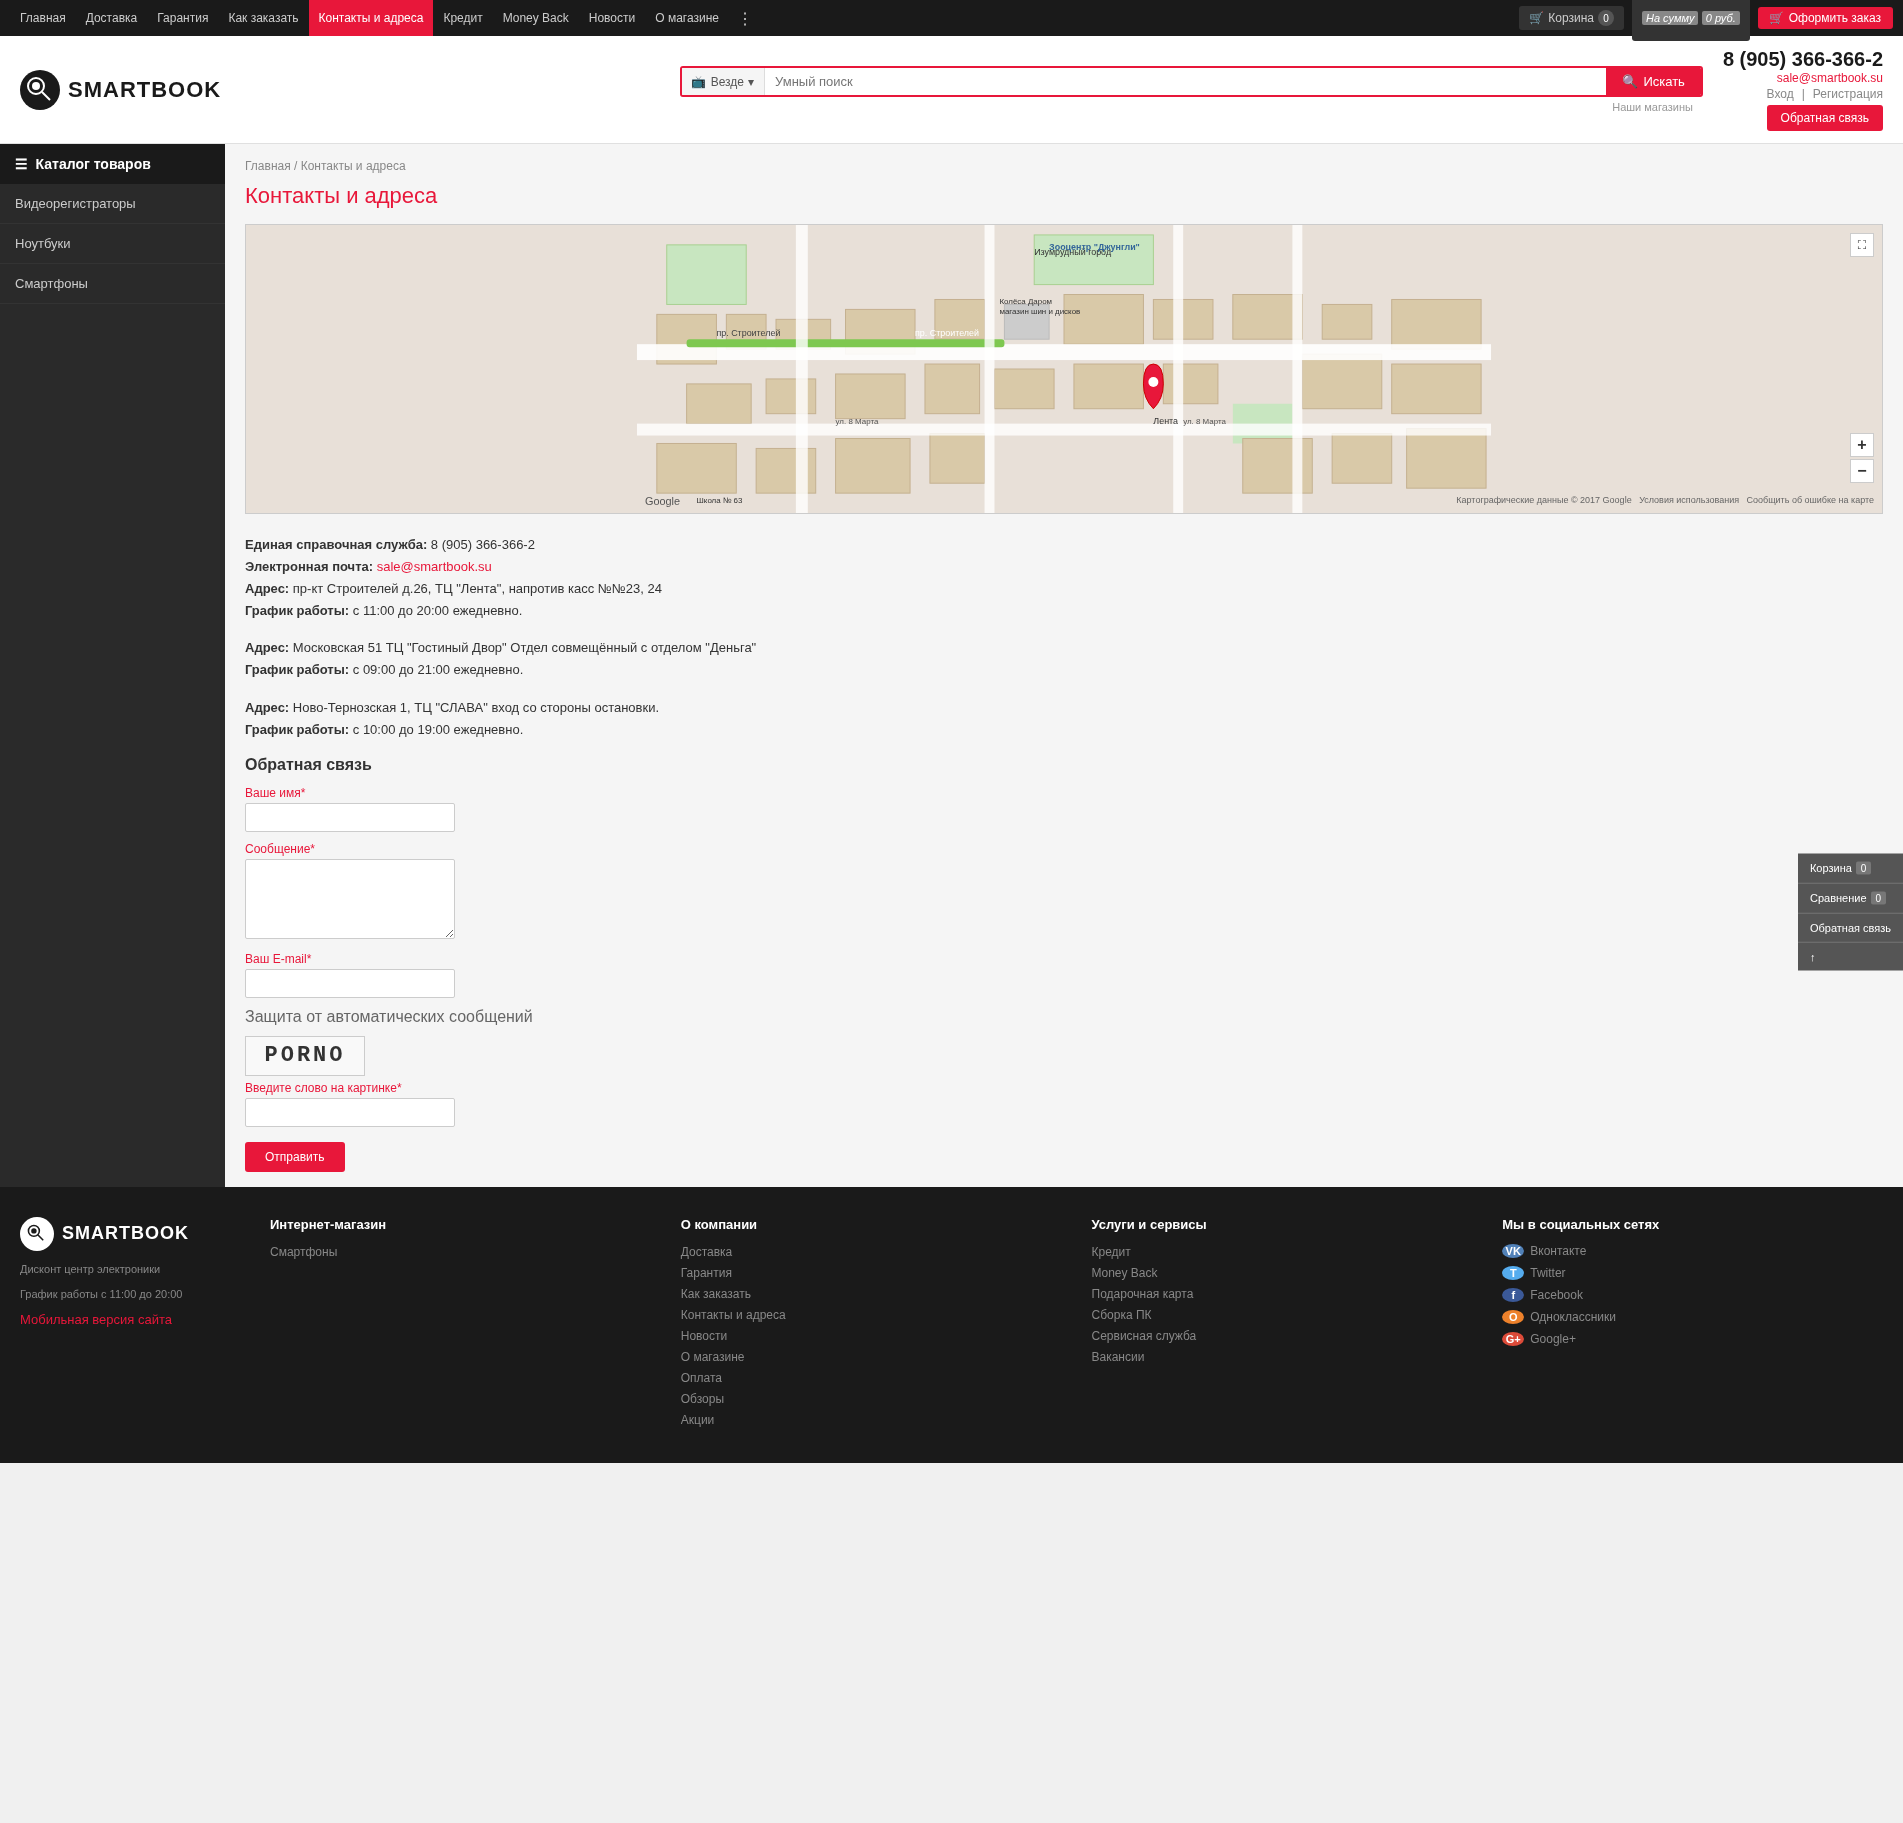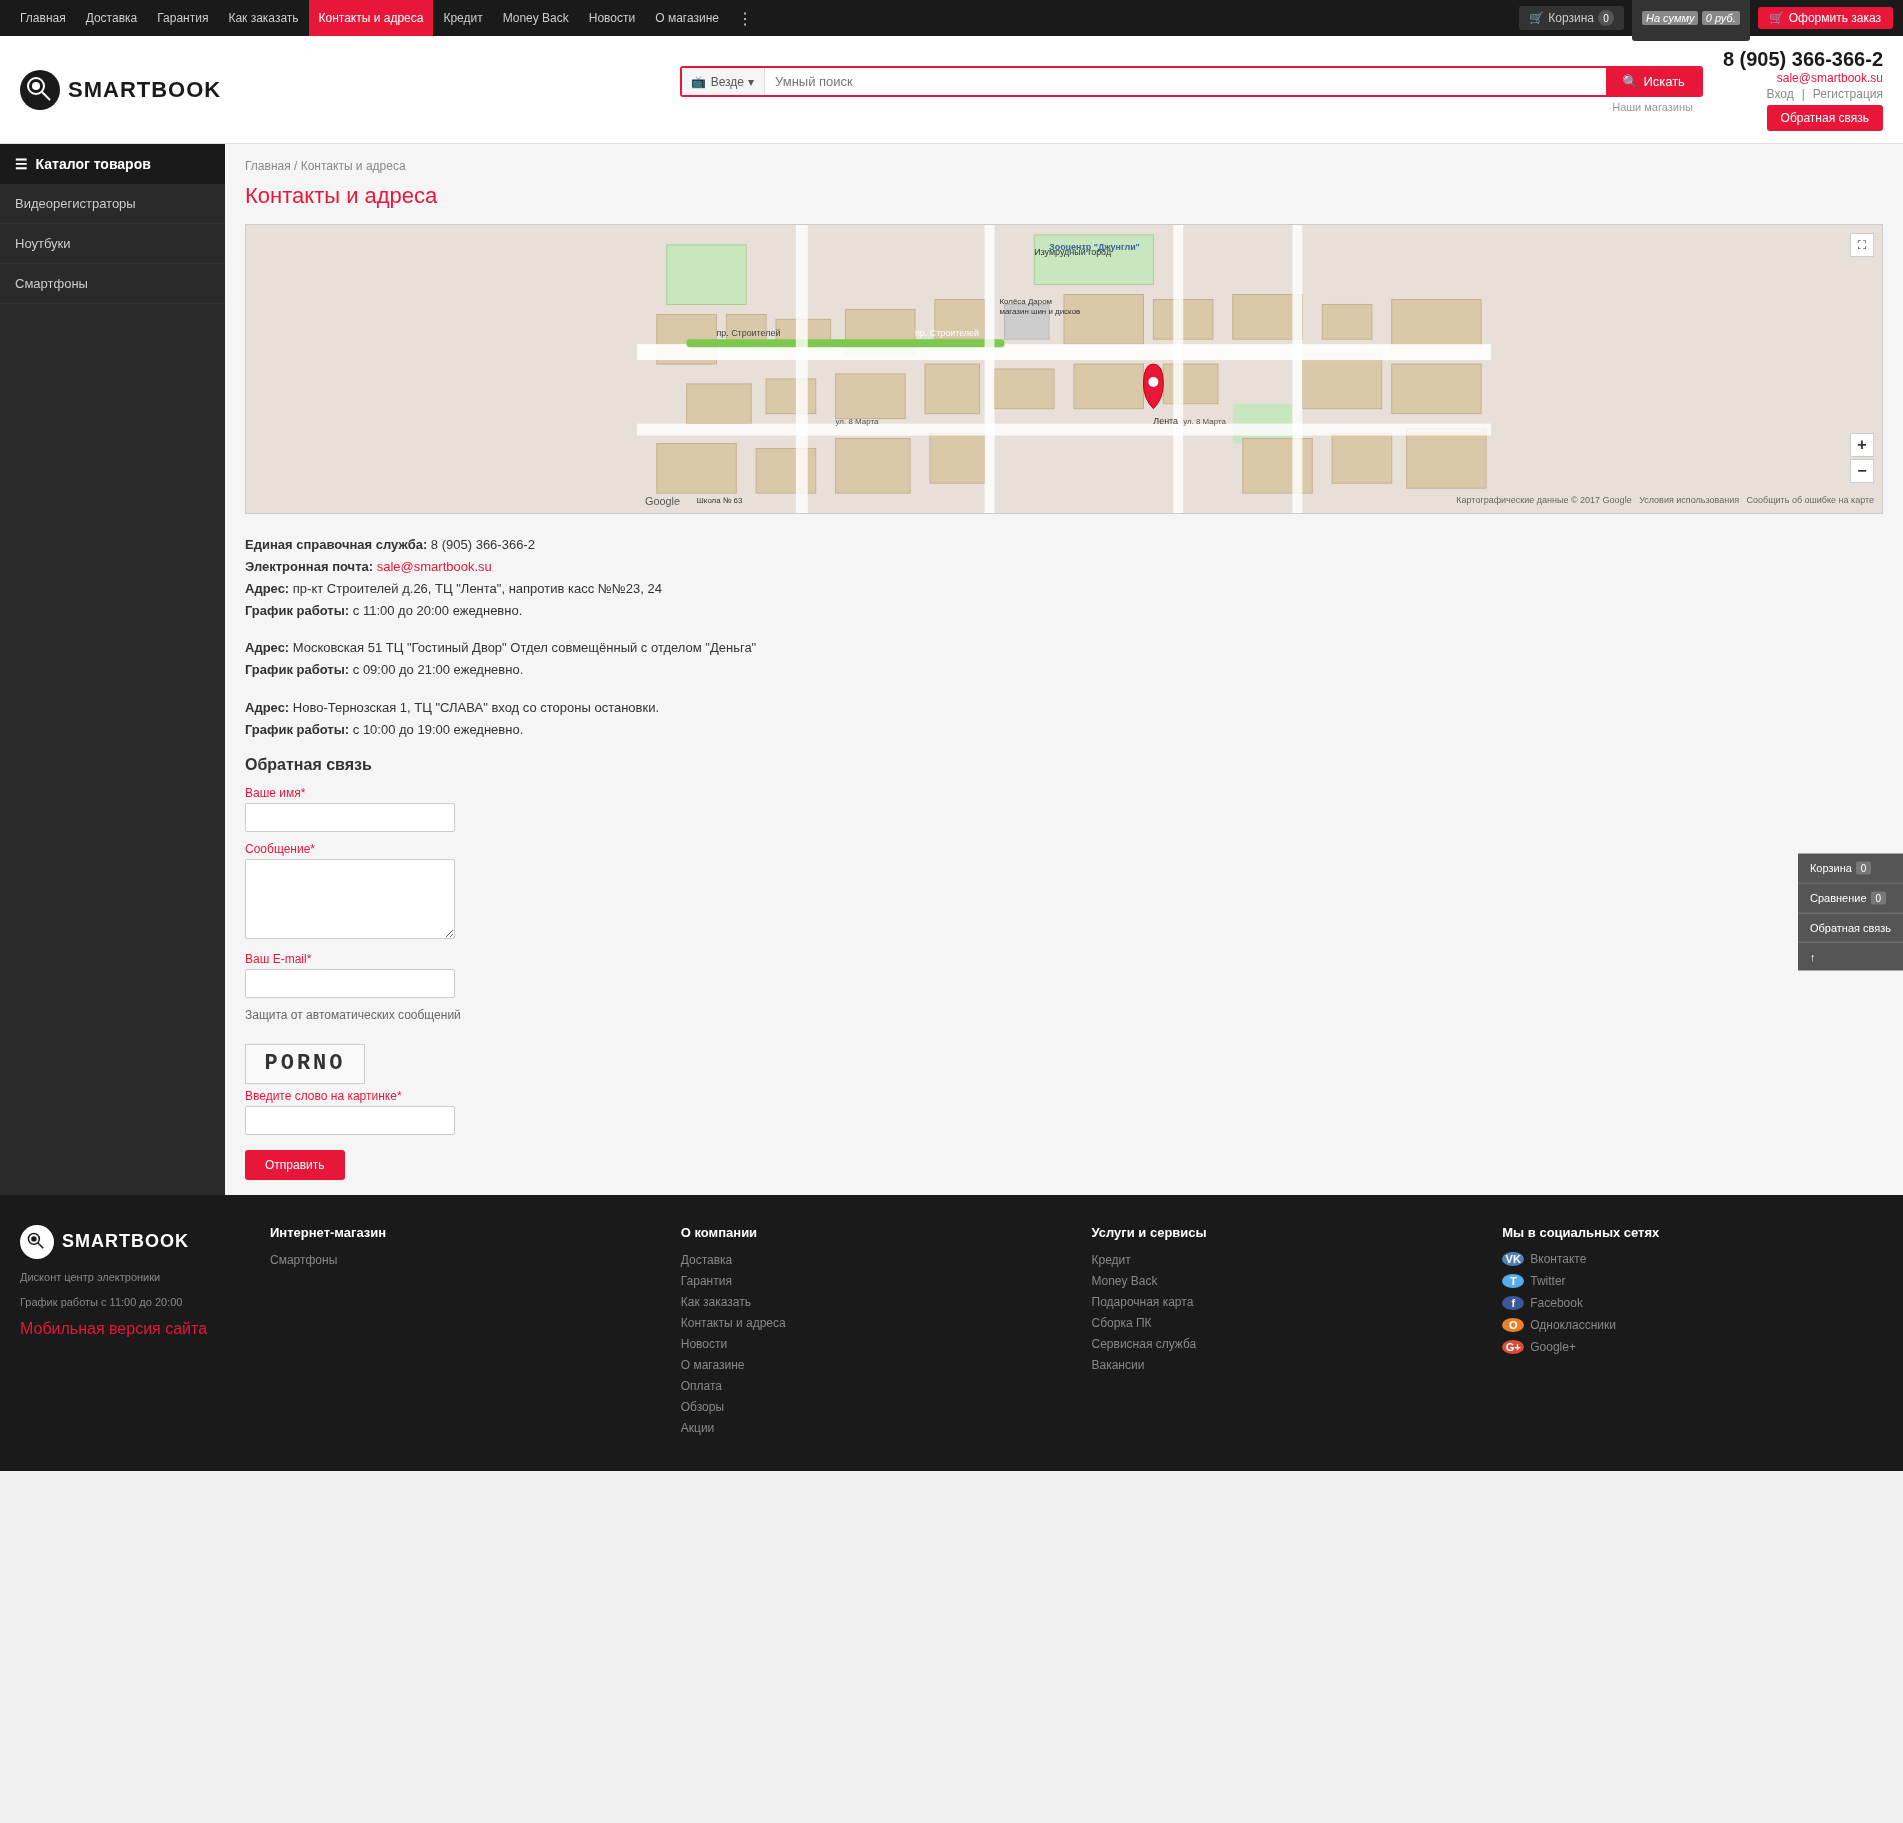--- a/index.html
+++ b/index.html
@@ -60,38 +60,38 @@
 
     
     .feedback-section h3 { font-size: 16px; font-weight: bold; margin-bottom: 12px; }
     .form-group { margin-bottom: 10px; }
     .form-group label { display: block; font-size: 12px; color: #666; margin-bottom: 3px; }
     .form-group label span { color: #e8173a; }
     .form-group input[type="text"],
     .form-group input[type="email"],
     .form-group textarea { width: 210px; border: 1px solid #ccc; padding: 6px 8px; font-size: 13px; outline: none; border-radius: 2px; }
     .form-group textarea { width: 210px; height: 80px; resize: vertical; }
-    .captcha-label { font-size: 12px; color: #666; margin-bottom: 22px; }
+    .captcha-label { font-size: 16px; color: #666; margin-bottom: 10px; }
     .captcha-img { border: 1px solid #ccc; width: 120px; height: 40px; display: flex; align-items: center; justify-content: center; font-family: 'Courier New', monospace; font-size: 22px; font-weight: bold; color: #333; background: #f9f9f9; letter-spacing: 3px; margin-bottom: 5px; text-transform: uppercase; }
     .submit-btn { background: #e8173a; color: #fff; border: none; cursor: pointer; padding: 8px 20px; font-size: 12px; border-radius: 3px; margin-top: 5px; }
 
     
     .floating-bar { position: fixed; right: 0; top: 50%; transform: translateY(-50%); display: flex; flex-direction: column; gap: 0; z-index: 100; }
     .float-btn { background: #555; color: #fff; border: none; cursor: pointer; padding: 8px 12px; font-size: 11px; display: flex; align-items: center; gap: 4px; border-bottom: 1px solid #666; white-space: nowrap; }
     .float-btn:last-child { border-bottom: none; }
     .float-badge { background: #777; padding: 1px 5px; border-radius: 2px; font-size: 10px; }
 
     
     .footer { background: #1a1a1a; color: #ccc; padding: 30px 20px; }
     .footer-grid { display: grid; grid-template-columns: 220px 1fr 1fr 1fr 1fr; gap: 30px; }
     .footer-logo { display: flex; align-items: center; gap: 8px; margin-bottom: 10px; }
     .footer-logo-icon { width: 34px; height: 34px; background: #fff; border-radius: 50%; display: flex; align-items: center; justify-content: center; color: #1a1a1a; font-weight: bold; font-size: 12px; }
     .footer-logo-text { font-size: 18px; font-weight: bold; color: #fff; letter-spacing: 1px; }
     .footer-desc { font-size: 11px; color: #888; line-height: 1.6; margin-bottom: 8px; }
-    .footer-mobile-link { color: #e8173a; font-size: 16px; text-decoration: none; }
+    .footer-mobile-link { color: #e8173a; font-size: 13px; text-decoration: none; }
     .footer-col h4 { color: #fff; font-size: 13px; margin-bottom: 12px; }
     .footer-col ul { list-style: none; }
     .footer-col ul li { margin-bottom: 6px; }
     .footer-col ul li a { color: #888; font-size: 12px; text-decoration: none; }
     .social-item { display: flex; align-items: center; gap: 6px; margin-bottom: 8px; }
     .social-icon { width: 22px; height: 14px; border-radius: 50%; display: flex; align-items: center; justify-content: center; font-size: 11px; color: #fff; font-weight: bold; flex-shrink: 0; }
     .social-icon.vk { background: #5181b8; }
     .social-icon.tw { background: #55acee; }
     .social-icon.fb { background: #3b5998; }
     .social-icon.ok { background: #ed812b; }

